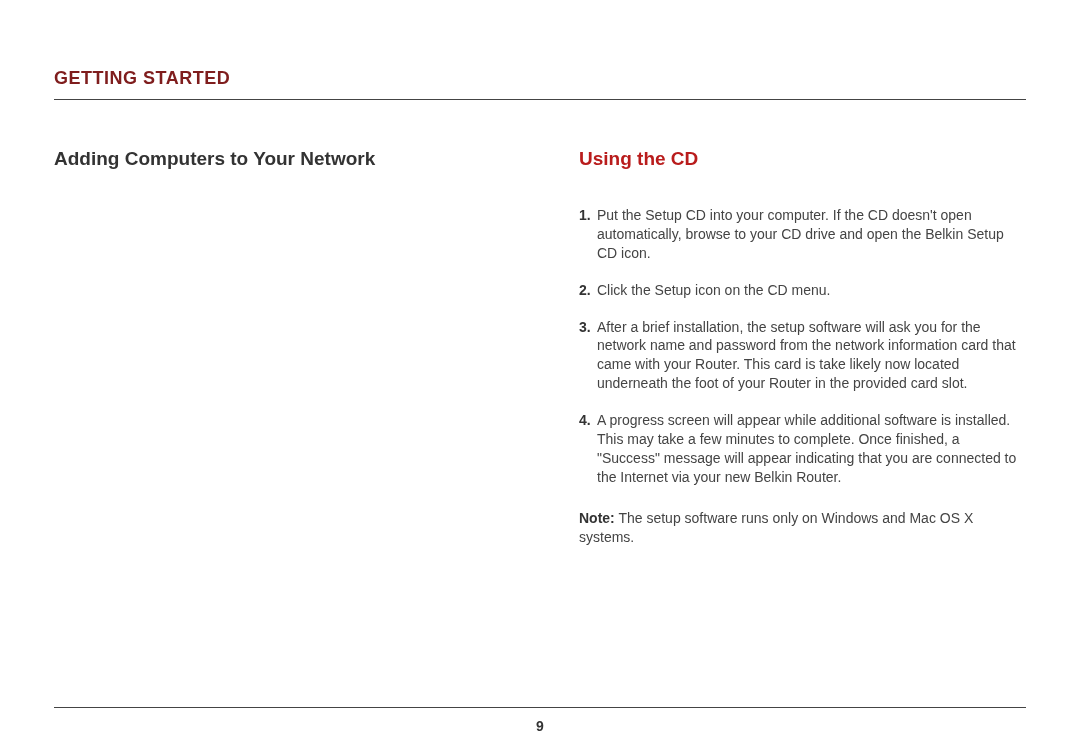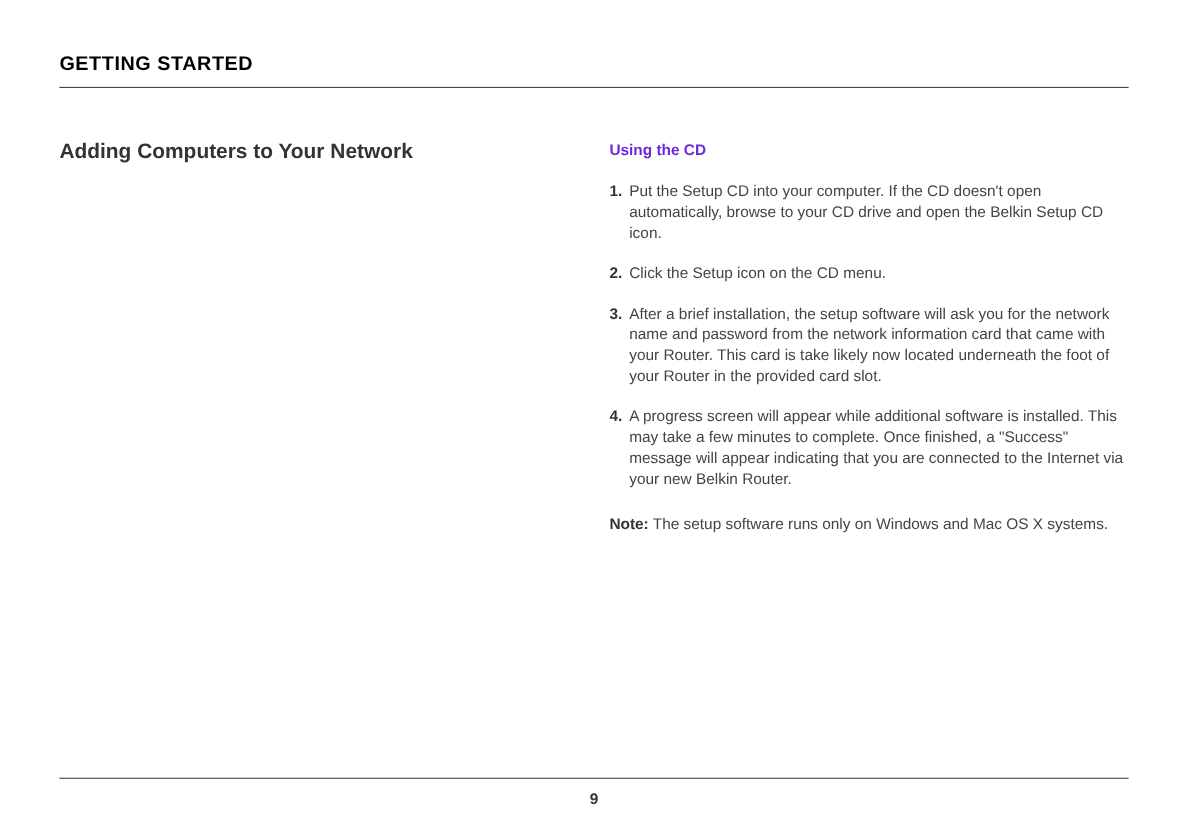--- a/index.html
+++ b/index.html
@@ -15,54 +15,55 @@
       color: #3a3a3a;
       position: relative;
     }
     .page {
       padding: 48px 54px 0 54px;
     }
     .chapter-title {
       font-size: 18px;
       font-weight: bold;
       letter-spacing: 0.5px;
-      color: #000000;
+      color: #7f1d1d;
       margin-bottom: 10px;
+      margin-top: 20px;
     }
     .top-rule {
       border: none;
       border-top: 1px solid #444;
       margin-bottom: 48px;
     }
     .columns {
       display: flex;
-      gap: 60px;
+      gap: 85px;
     }
     .col-left {
       flex: 0 0 440px;
     }
     .col-right {
       flex: 1;
     }
     .section-title {
       font-size: 19px;
       font-weight: bold;
       color: #333;
       margin-bottom: 42px;
     }
     .intro-text {
       font-size: 14px;
       line-height: 1.35;
       color: #444;
     }
     .sub-title {
-      font-size: 14px;
+      font-size: 19px;
       font-weight: bold;
-      color: #6d28d9;
-      margin-bottom: 20px;
+      color: #b91c1c;
+      margin-bottom: 36px;
     }
     .step {
       display: flex;
       font-size: 14px;
       line-height: 1.35;
       color: #444;
       margin-bottom: 18px;
     }
     .step-num {
       font-weight: bold;

